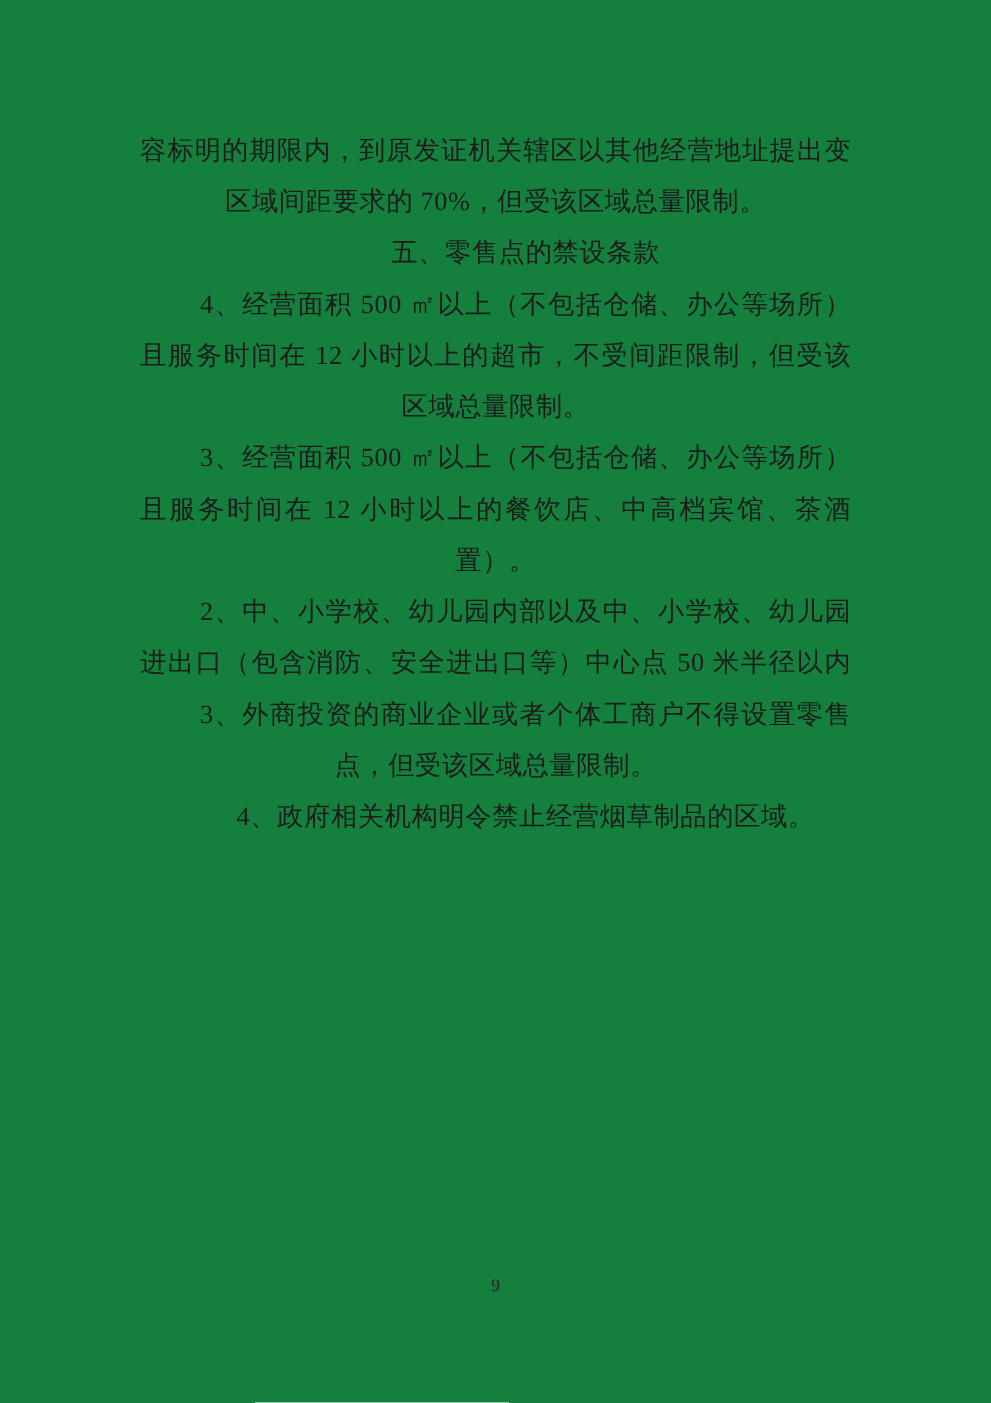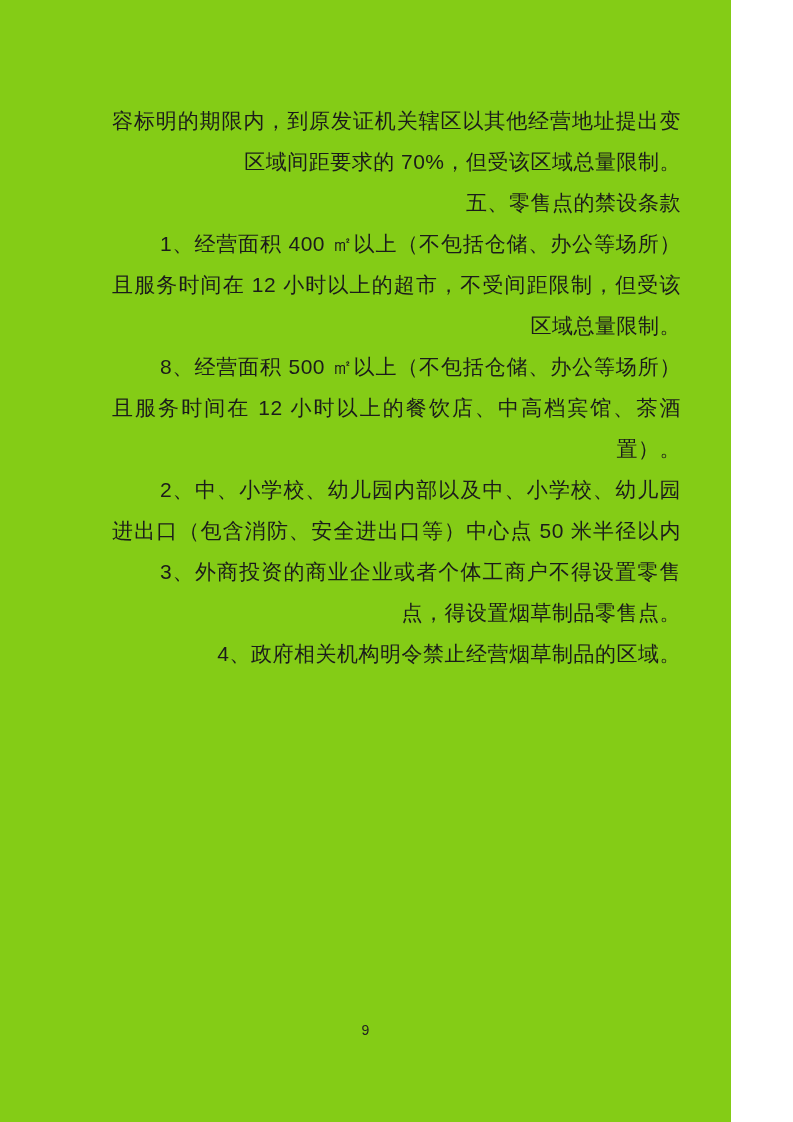--- a/index.html
+++ b/index.html
@@ -2,25 +2,25 @@
 <html><head>
 <meta charset="utf-8">
 <style>
   html, body {
     margin: 0;
     padding: 0;
     background: #ffffff;
   }
   .page {
     position: relative;
-    width: 731px;
+    width: 793px;
     height: 1122px;
-    background: #84cc16;
+    background: #15803d;
     overflow: hidden;
-    font-family: Liberation Sans, sans-serif;
+    font-family: Liberation Serif, serif;
     color: #1b1b1b;
   }
   .content {
     position: absolute;
     left: 112px;
     top: 100px;
     width: 569px;
   }
   .ln {
     font-size: 21px;
@@ -30,21 +30,21 @@
     letter-spacing: 0.5px;
   }
   
   .ln.full {
     text-align: justify;
     text-align-last: justify;
     text-justify: inter-character;
   }
   
   .ln.end {
-    text-align: right;
+    text-align: center;
     white-space: nowrap;
   }
   
   .ln.indent {
     text-indent: 48px;
   }
   .page-number {
     position: absolute;
     top: 1020px;
     left: 0;
@@ -64,41 +64,41 @@
     <div>
       <div class="ln full">容标明的期限内，到原发证机关辖区以其他经营地址提出变</div>
       <div class="ln end">区域间距要求的 70%，但受该区域总量限制。</div>
     </div>
 
     <div>
       <div class="ln end indent">五、零售点的禁设条款</div>
     </div>
 
     <div>
-      <div class="ln full indent">1、经营面积 400 ㎡以上（不包括仓储、办公等场所）</div>
+      <div class="ln full indent">4、经营面积 500 ㎡以上（不包括仓储、办公等场所）</div>
       <div class="ln full">且服务时间在 12 小时以上的超市，不受间距限制，但受该</div>
       <div class="ln end">区域总量限制。</div>
     </div>
 
     <div>
-      <div class="ln full indent">8、经营面积 500 ㎡以上（不包括仓储、办公等场所）</div>
+      <div class="ln full indent">3、经营面积 500 ㎡以上（不包括仓储、办公等场所）</div>
       <div class="ln full">且服务时间在 12 小时以上的餐饮店、中高档宾馆、茶酒楼、</div>
       <div class="ln end">置）。</div>
     </div>
 
 
 
     <div>
       <div class="ln full indent">2、中、小学校、幼儿园内部以及中、小学校、幼儿园</div>
       <div class="ln full">进出口（包含消防、安全进出口等）中心点 50 米半径以内</div>
     </div>
 
     <div>
       <div class="ln full indent">3、外商投资的商业企业或者个体工商户不得设置零售</div>
-      <div class="ln end">点，得设置烟草制品零售点。</div>
+      <div class="ln end">点，但受该区域总量限制。</div>
     </div>
 
     <div>
       <div class="ln end indent">4、政府相关机构明令禁止经营烟草制品的区域。</div>
     </div>
 
   </div>
 
   <div class="page-number">9</div>
 </div>

